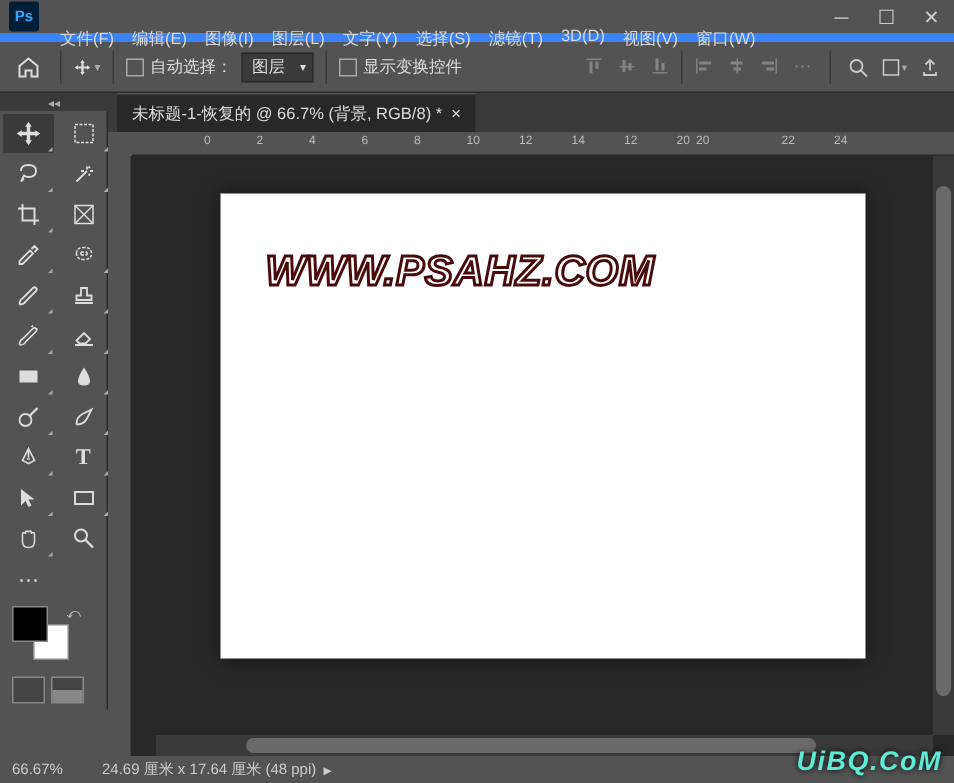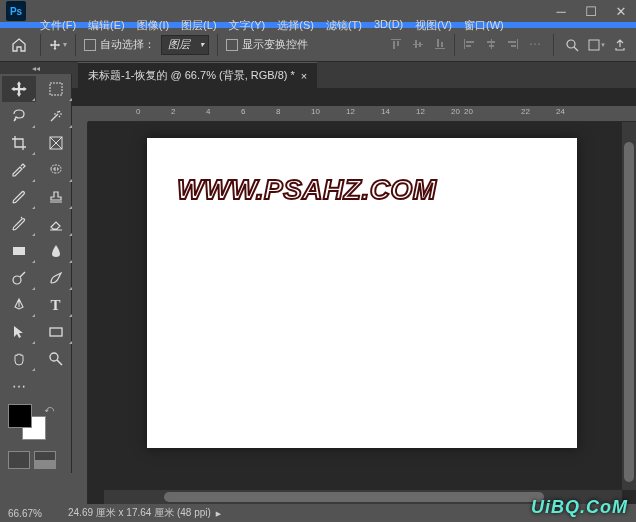--- a/index.html
+++ b/index.html
@@ -13,21 +13,21 @@
     .win-controls { margin-left: auto; display: flex; }
     .win-btn { width: 30px; height: 28px; display: flex; align-items: center; justify-content: center; color: #ccc; font-size: 13px; cursor: pointer; }
     
     
     .optbar { height: 34px; background: #535353; display: flex; align-items: center; padding: 0 6px; border-bottom: 1px solid #2a2a2a; gap: 6px; }
     .home-btn { width: 26px; height: 26px; display: flex; align-items: center; justify-content: center; color: #ddd; }
     .divider { width: 1px; height: 22px; background: #3a3a3a; margin: 0 2px; }
     .move-ico { width: 18px; height: 18px; display: flex; align-items: center; justify-content: center; }
     .checkbox { width: 12px; height: 12px; border: 1px solid #aaa; background: #535353; display: inline-block; }
     .opt-label { color: #ddd; font-size: 11px; display: flex; align-items: center; gap: 4px; }
-    .dropdown { background: #3a3a3a; border: 1px solid #2a2a2a; color: #ddd; font-size: 11px; padding: 2px 18px 2px 6px; position: relative; height: 20px; display: flex; align-items: center; font-style: italic; }
+    .dropdown { background: #3a3a3a; border: 1px solid #2a2a2a; color: #ddd; font-size: 11px; padding: 2px 18px 2px 6px; position: relative; height: 20px; display: flex; align-items: center; }
     .dropdown::after { content: "▾"; position: absolute; right: 4px; font-size: 8px; }
     .align-btns { display: flex; gap: 2px; margin-left: auto; }
     .align-btn { width: 20px; height: 20px; display: flex; align-items: center; justify-content: center; opacity: 0.4; }
     .right-icons { display: flex; gap: 4px; align-items: center; }
     .right-icon { width: 20px; height: 20px; display: flex; align-items: center; justify-content: center; color: #ccc; }
     
     
     .main { display: flex; height: calc(100% - 62px - 18px); }
     
     
@@ -38,21 +38,21 @@
     .tool.active { background: #3a3a3a; }
     .tool-notch { position: absolute; bottom: 1px; right: 1px; width: 0; height: 0; border-left: 3px solid transparent; border-bottom: 3px solid #aaa; }
     .swatches { grid-column: 1 / 3; width: 68px; height: 40px; position: relative; margin: 4px 2px; }
     .sw-fg { position: absolute; width: 24px; height: 24px; background: #000; border: 1px solid #888; top: 0; left: 4px; }
     .sw-bg { position: absolute; width: 24px; height: 24px; background: #fff; border: 1px solid #888; top: 12px; left: 18px; }
     .sw-swap { position: absolute; top: 0; right: 18px; font-size: 9px; color: #ccc; }
     .mode-btns { grid-column: 1/3; display: flex; gap: 4px; padding: 2px 6px; }
     .mode-btn { width: 22px; height: 18px; border: 1px solid #888; }
     
     
-    .workspace { flex: 1; display: flex; flex-direction: column; background: #282828; position: relative; gap: 18px; }
+    .workspace { flex: 1; display: flex; flex-direction: column; background: #282828; position: relative; }
     .tab-bar { height: 26px; background: #3a3a3a; display: flex; align-items: end; padding-left: 6px; }
     .doc-tab { background: #282828; color: #ddd; font-size: 11px; padding: 5px 10px; display: flex; align-items: center; gap: 6px; border-top: 1px solid #555; }
     .tab-close { font-size: 11px; cursor: pointer; }
     .ruler-h { height: 16px; background: #535353; border-bottom: 1px solid #2a2a2a; position: relative; margin-left: 16px; overflow: hidden; }
     .ruler-h .tick { position: absolute; font-size: 8px; color: #bbb; top: 1px; }
     .ruler-v { width: 16px; background: #535353; border-right: 1px solid #2a2a2a; }
     .canvas-viewport { flex: 1; background: #282828; display: flex; align-items: center; justify-content: center; position: relative; }
     .canvas { background: #fff; width: 430px; height: 310px; box-shadow: 0 0 12px rgba(0,0,0,0.5); position: relative; margin-top: -40px; }
     .canvas-text { position: absolute; top: 36px; left: 30px; font-size: 28px; font-weight: 900; letter-spacing: 0.5px; color: #fff; -webkit-text-stroke: 2px #4a0a0a; font-style: italic; font-family: Arial, sans-serif; }
     .scroll-h { position: absolute; bottom: 0; left: 16px; right: 14px; height: 14px; background: #3a3a3a; }

